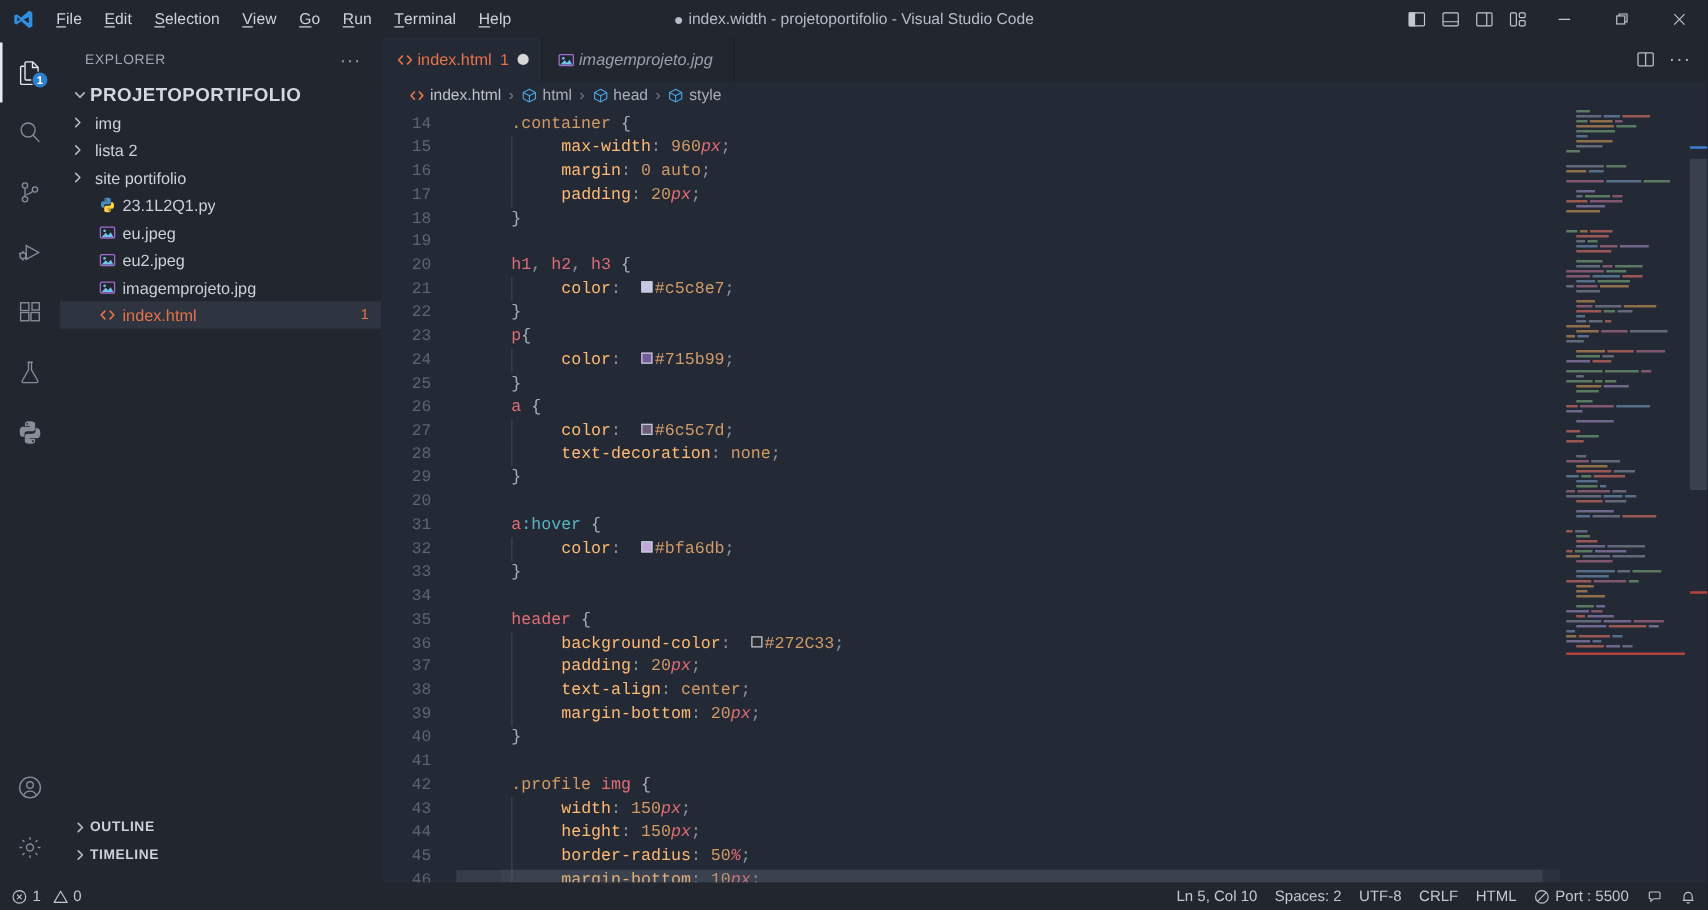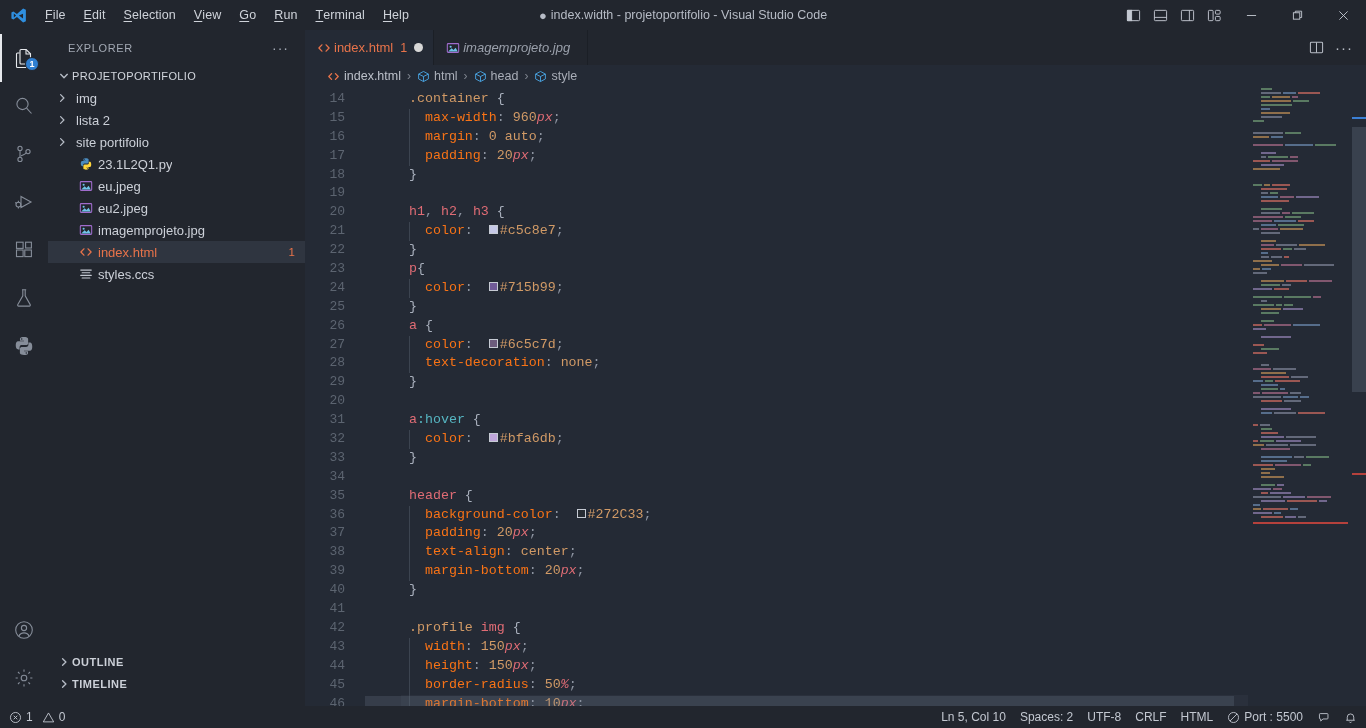--- a/index.html
+++ b/index.html
@@ -79,21 +79,21 @@
     display:flex; flex-direction:column; min-height:0;
   }
   .sb-header {
     height:35px; display:flex; align-items:center; padding:0 10px 0 20px;
     font-size:11px; letter-spacing:.6px; color:#a3a9b4; font-weight:400;
   }
   .sb-header .dots { margin-left:auto; color:#a3a9b4; font-size:14px; letter-spacing:1px;
     padding:0 6px; cursor:pointer; }
   .folder-row {
     height:22px; display:flex; align-items:center; padding-left:8px;
-    font-size:11px; font-weight:400; letter-spacing:.35px; color:#d3d7de; cursor:pointer;
+    font-size:15px; font-weight:700; letter-spacing:.35px; color:#d3d7de; cursor:pointer;
   }
   .chev { width:16px; display:flex; align-items:center; justify-content:center; }
   .chev svg { width:10px; height:10px; stroke:#b6bcc6; fill:none; stroke-width:1.6; }
   .tree { flex:1; overflow:hidden; padding-top:0; }
   .trow {
     height:22px; display:flex; align-items:center; font-size:13px;
     color:#ccd0d8; cursor:pointer; padding-right:10px;
   }
   .trow.selected { background:#2f3540; }
   .trow .ind { width:28px; flex:0 0 28px; display:flex; align-items:center; justify-content:center; }
@@ -151,21 +151,21 @@
     position:relative; color:#b9c0cc;
   }
   .code .ln { height:18.9px; padding-left:8px; position:relative;margin-left:36px; }
   .code .ln.cur { background:#2a303c; }
   .guide {
     position:absolute; left:8px; top:0; bottom:0; width:1px; background:#3c4450;
   }
   .sel { color:#e06c75; }
   .sel2 { color:#d19a66; }
   .pseudo { color:#56b6c2; }
-  .prop { color:#f97316; }
+  .prop { color:#fdba74;padding-left:24px; }
   .val { color:#d19a66; }
   .num { color:#d19a66; }
   .unit { color:#e06c75;font-style:italic; }
   .punc { color:#8d94a1; }
   .brace { color:#a9b0bd; }
   .swatch {
     display:inline-block; width:9px; height:9px; border:1px solid #c6cbd4;
     vertical-align:middle; margin-right:2px; position:relative; top:-1px;
   }
 
@@ -463,32 +463,20 @@
             <svg viewBox="0 0 16 16" fill="none" stroke="#e8734a" stroke-width="1.5" stroke-linecap="round" stroke-linejoin="round">
                 <polyline points="5.6,4.4 2.2,8 5.6,11.6"></polyline>
                 <polyline points="10.4,4.4 13.8,8 10.4,11.6"></polyline>
               </svg>
           </span>
           <span class="nm">index.html</span>
           <span class="cnt">1</span>
         </div>
 
 
-        <div class="trow">
-          <span class="ind"></span>
-          <span class="fic">
-            <svg viewBox="0 0 16 16" fill="none" stroke="#c3c8d1" stroke-width="1.3" stroke-linecap="round">
-                <line x1="2" y1="3.5" x2="14" y2="3.5"></line>
-                <line x1="3.6" y1="6.6" x2="12.4" y2="6.6"></line>
-                <line x1="2" y1="9.6" x2="14" y2="9.6"></line>
-                <line x1="3.6" y1="12.6" x2="12.4" y2="12.6"></line>
-              </svg>
-          </span>
-          <span class="nm">styles.ccs</span>
-        </div>
       </div>
 
       <div class="sb-section">
         <span class="chev">
           <svg viewBox="0 0 12 12">
               <polyline points="4.3,2 8.3,6 4.3,10" stroke-linecap="round" stroke-linejoin="round"></polyline>
             </svg>
         </span>
         <span>OUTLINE</span>
       </div>

